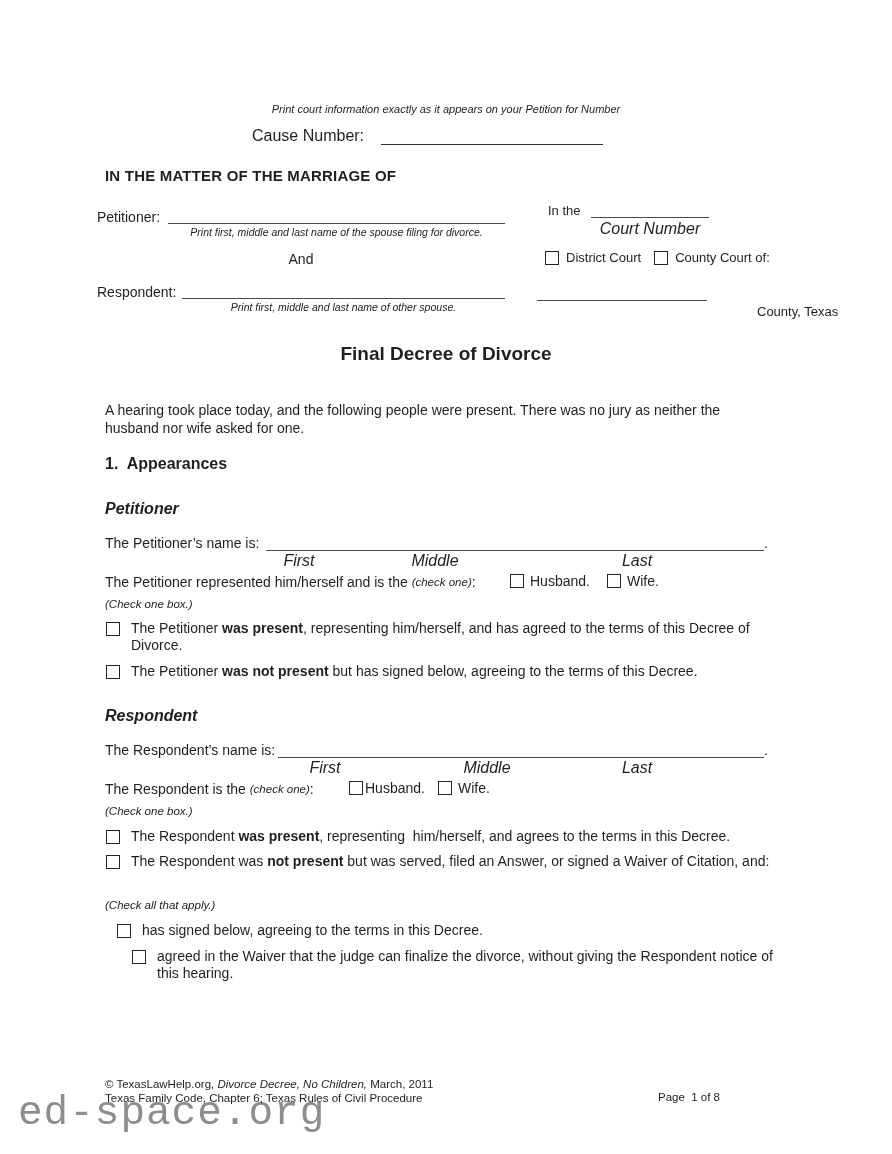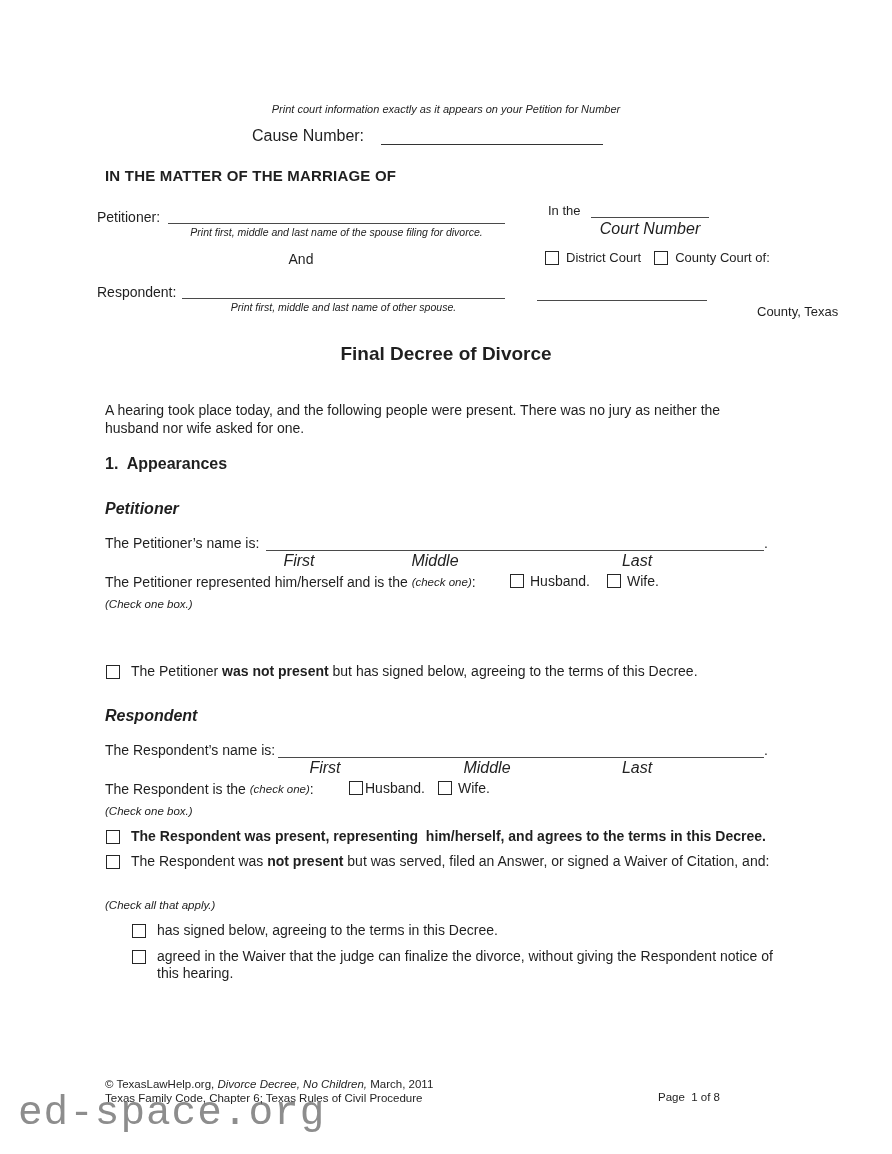--- a/index.html
+++ b/index.html
@@ -127,20 +127,24 @@
       <span>Husband.</span>
     </span>
     <span class="cb-group" style="left:502px;">
       <span class="cb"></span>
       <span>Wife.</span>
     </span>
   </div>
 
   <div class="abs note" style="top:598px;left:105px;">(Check one box.)</div>
 
+  <div class="opt-row" style="top:620px;left:106px;">
+    <span class="cb"></span>
+    <span class="opt-text prew" style="width:652px;"><span>The Petitioner </span><b>was present</b><span>, representing him/herself, and has agreed to the terms of this Decree of Divorce.</span></span>
+  </div>
 
   <div class="opt-row" style="top:663px;left:106px;">
     <span class="cb"></span>
     <span class="opt-text prew" style="width:652px;"><span>The Petitioner </span><b>was not present</b><span> but has signed below, agreeing to the terms of this Decree.</span></span>
   </div>
 
   <div class="abs sub-heading" style="top:707px;left:105px;">Respondent</div>
 
   <div class="name-row" style="top:740px;">
     <span class="name-label">The Respondent’s name is:</span>
@@ -162,31 +166,31 @@
     <span class="cb-group" style="left:333px;">
       <span class="cb"></span>
       <span>Wife.</span>
     </span>
   </div>
 
   <div class="abs note" style="top:805px;left:105px;">(Check one box.)</div>
 
   <div class="opt-row" style="top:828px;left:106px;">
     <span class="cb"></span>
-    <span class="opt-text prew" style="width:640px;font-weight:bold;"><span>The Respondent </span><b>was present</b><span>, representing  him/herself, and agrees to the terms in this Decree.</span></span>
+    <span class="opt-text prew" style="width:640px;"><span>The Respondent </span><b>was present</b><span>, representing  him/herself, and agrees to the terms in this Decree.</span></span>
   </div>
 
   <div class="opt-row" style="top:853px;left:106px;">
     <span class="cb"></span>
     <span class="opt-text prew" style="width:640px;"><span>The Respondent was </span><b>not present</b><span> but was served, filed an Answer, or signed a Waiver of Citation, and:</span></span>
   </div>
 
   <div class="abs note" style="top:899px;left:105px;">(Check all that apply.)</div>
 
-  <div class="opt-row" style="top:922px;left:132px;">
+  <div class="opt-row" style="top:922px;left:117px;">
     <span class="cb"></span>
     <span class="opt-text" style="width:630px;">has signed below, agreeing to the terms in this Decree.</span>
   </div>
 
   <div class="opt-row" style="top:948px;left:132px;">
     <span class="cb"></span>
     <span class="opt-text" style="width:630px;">agreed in the Waiver that the judge can finalize the divorce, without giving the Respondent notice of this hearing.</span>
   </div>
 
 

